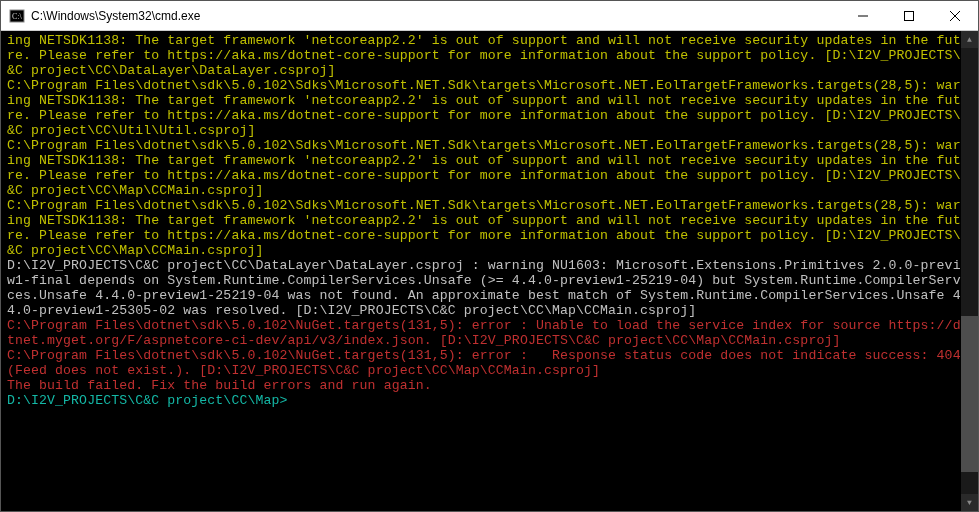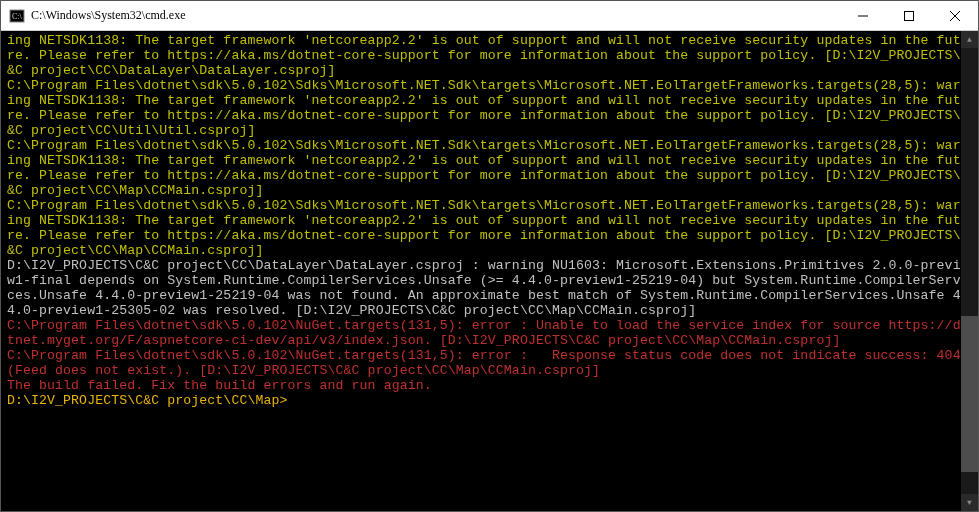--- a/index.html
+++ b/index.html
@@ -30,21 +30,21 @@
     width: 16px;
     height: 16px;
     margin: 0 6px 0 8px;
     display: flex;
     align-items: center;
     justify-content: center;
   }
   .titlebar-icon svg { width: 16px; height: 16px; }
   .titlebar-title {
     flex: 1;
-    font-family: Liberation Serif, serif;
+    font-family: Liberation Sans, sans-serif;
     font-size: 12px;
     color: #000;
   }
   .titlebar-controls { display: flex; height: 100%; }
   .titlebar-btn {
     width: 46px;
     height: 100%;
     display: flex;
     align-items: center;
     justify-content: center;
@@ -65,21 +65,21 @@
   }
   .console-content {
     color: #c0c0c0;
     white-space: pre-wrap;
     word-break: break-all;
   }
   .ln { display: block; }
   .c-warn  { color: #c0c000; }
   .c-info  { color: #c0c0c0; }
   .c-error { color: #c03030; }
-  .prompt-line { color: #eab308; }
+  .prompt-line { color: #14b8a6; }
   .cursor {
     display: inline-block;
     width: 8px;
     height: 14px;
     vertical-align: text-bottom;
   }
   .scrollbar {
     position: absolute;
     right: 0; top: 0;
     width: 17px; height: 100%;

